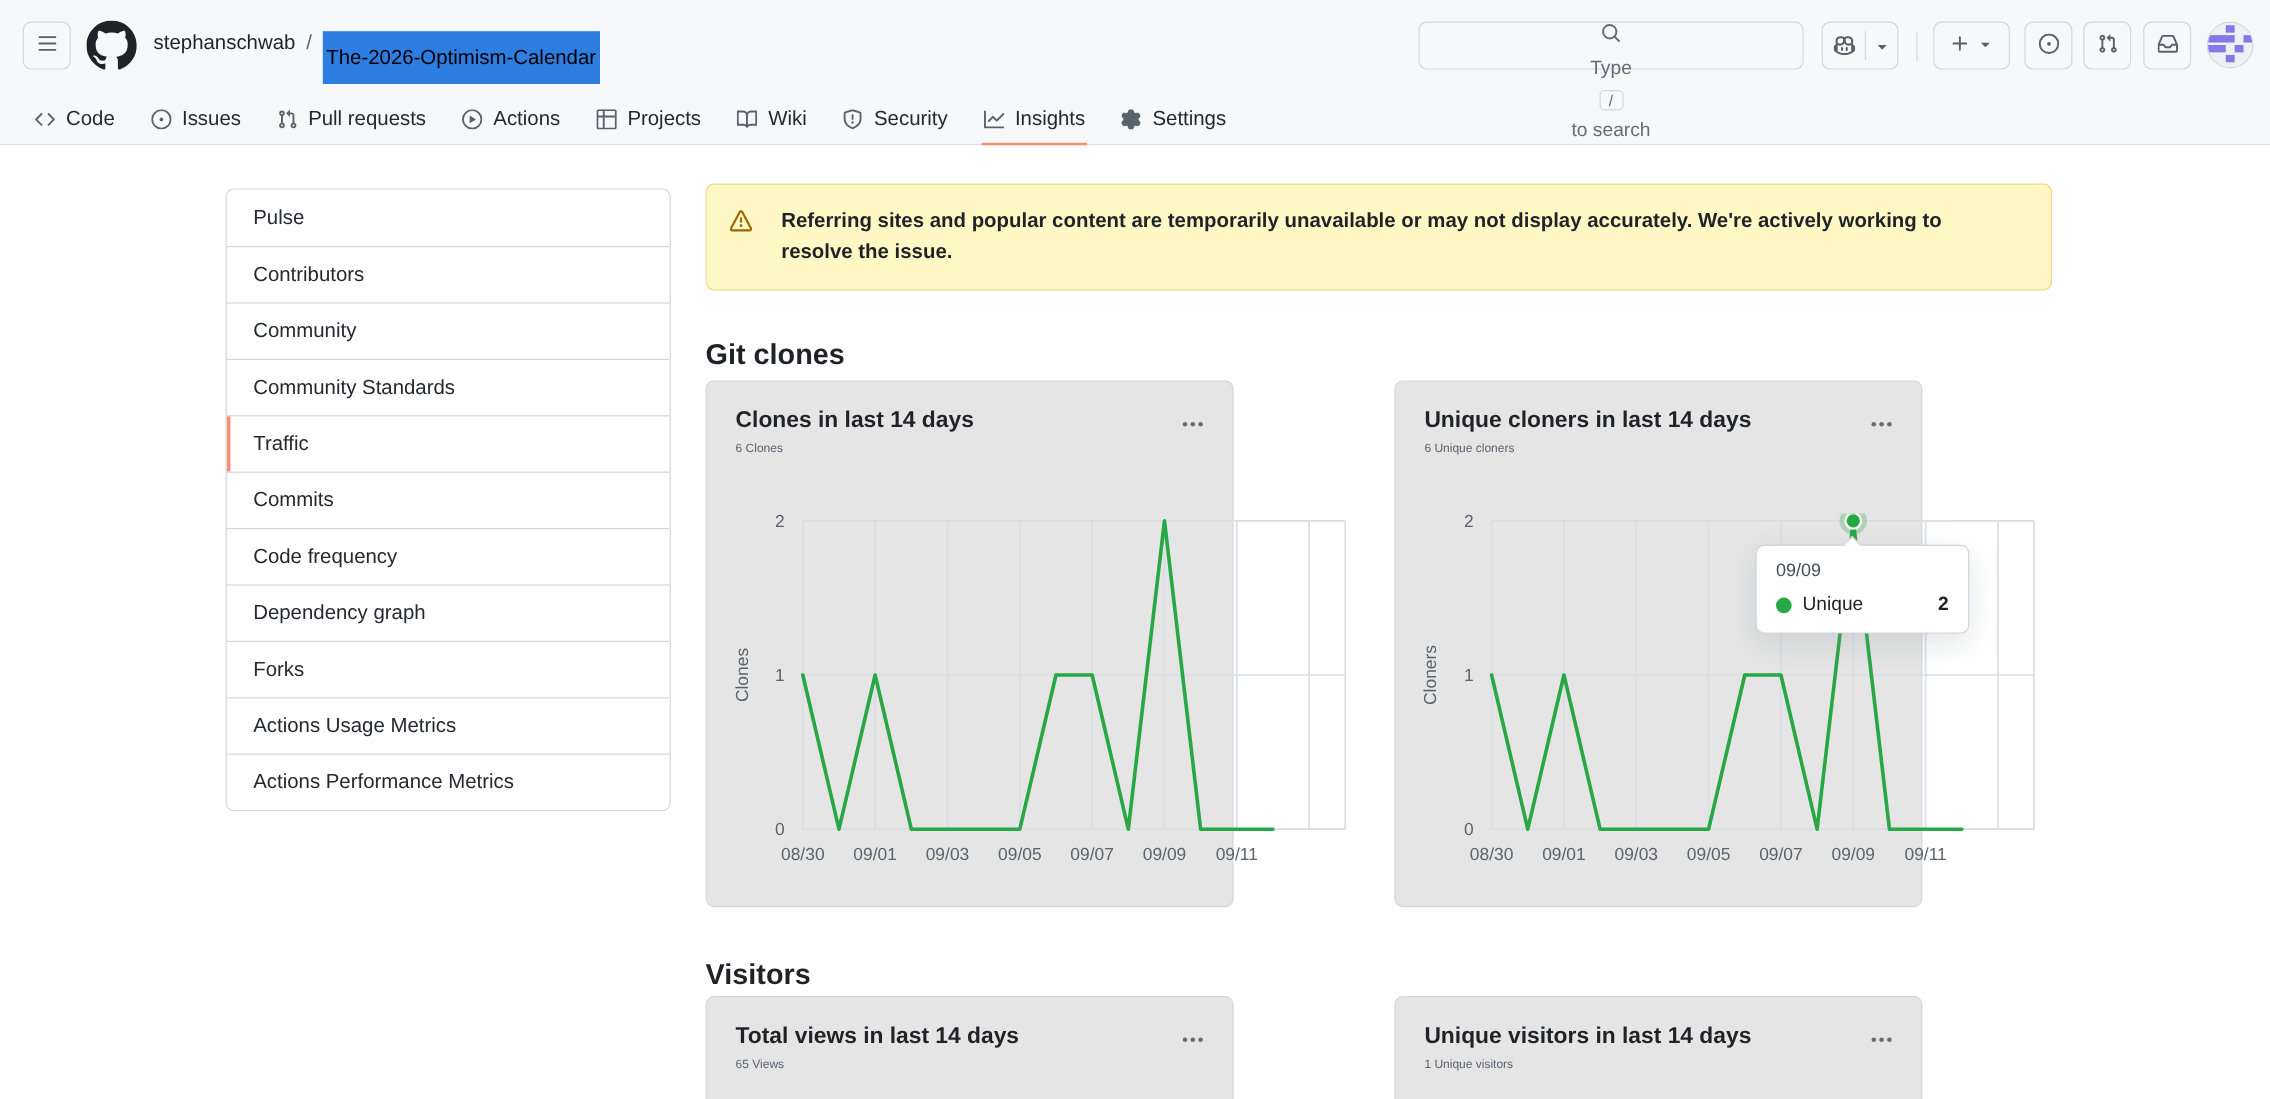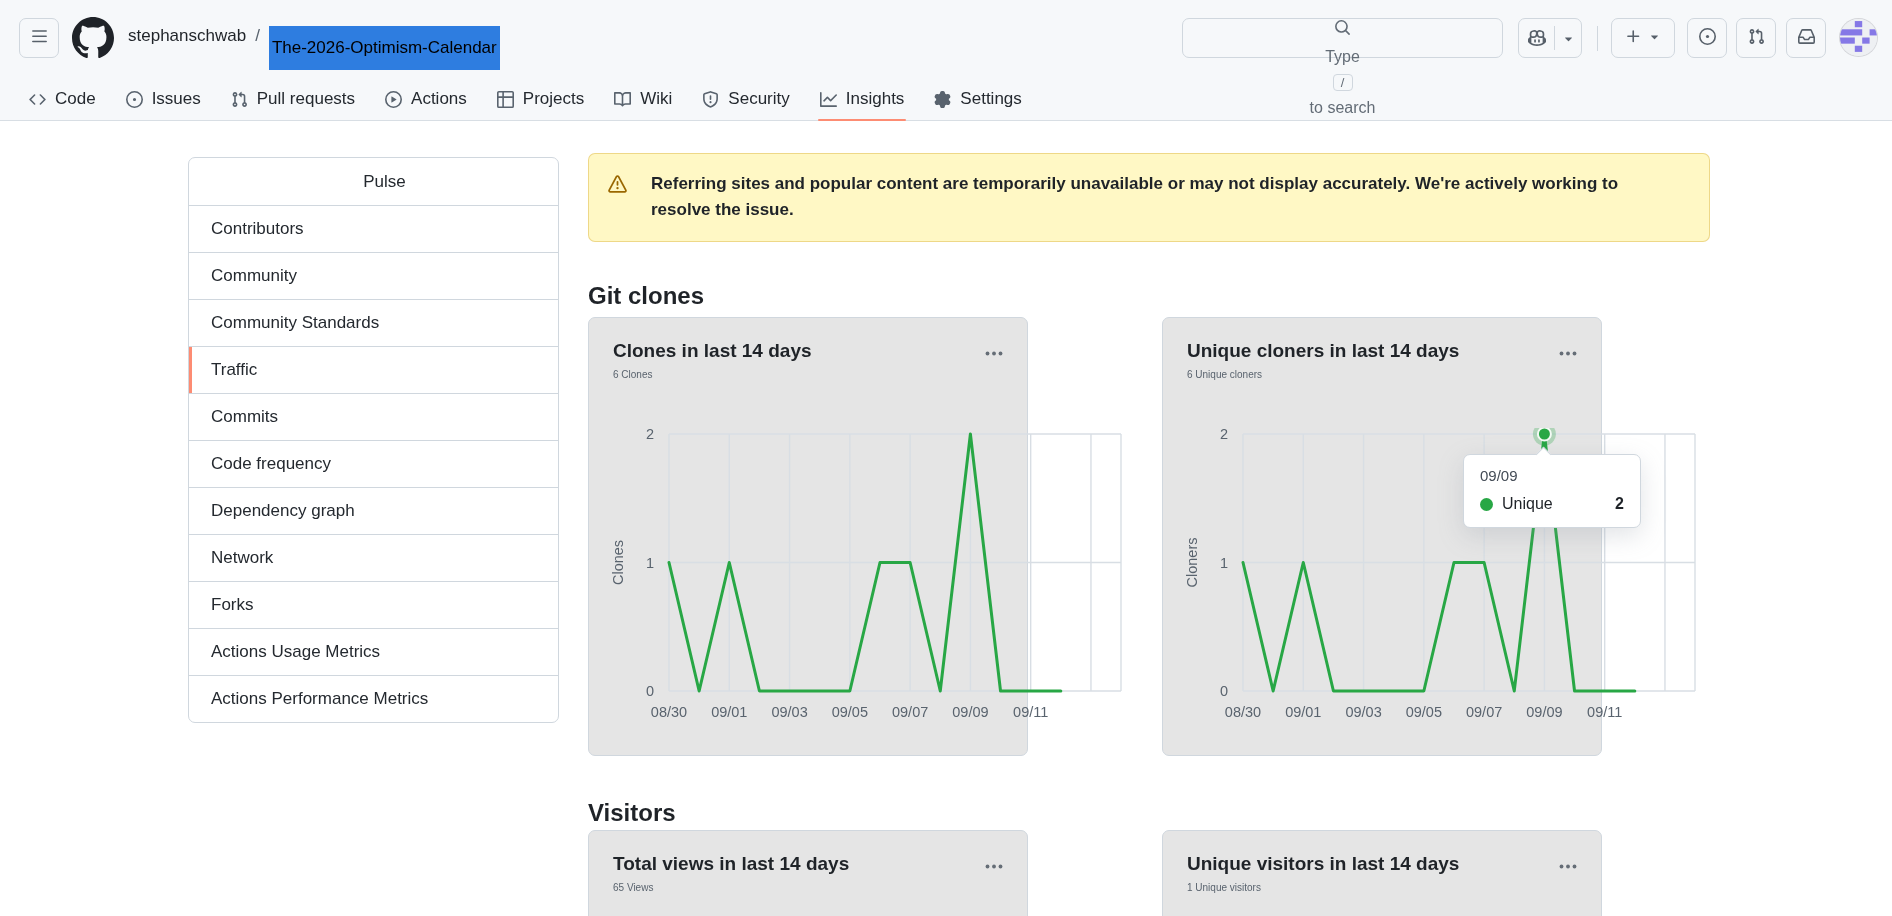--- a/index.html
+++ b/index.html
@@ -48,21 +48,21 @@
   .tab { position:relative; display:flex; align-items:center; gap:9px; padding:0 15px;
     font-size:17px; color:#24292f; cursor:pointer; }
   .tab svg { fill:#59636e; flex:none; }
   .tab.active::after { content:""; position:absolute; left:13px; right:13px; bottom:0;
     height:2px; border-radius:3px; background:#fd8c73; }
   
   .sidebar { position:absolute; left:188px; top:157px; width:371px; background:#fff;
     border:1px solid #d0d7de; border-radius:7px; overflow:hidden; }
   .side-item { height:47px; display:flex; align-items:center; padding-left:22px;
     font-size:17px; color:#24292f; border-top:1px solid #d0d7de; position:relative; cursor:pointer; }
-  .side-item:first-child { border-top:none;justify-content:center; }
+  .side-item:first-child { border-top:none; }
   .side-item.active::before { content:""; position:absolute; left:0; top:0; bottom:0;
     width:3px; background:#fd8c73; }
   
   .banner { position:absolute; left:588px; top:153px; width:1122px; background:#fff8c5;
     border:1px solid rgba(212,167,44,.4); border-radius:7px; padding:17px 19px;
     display:flex; gap:12px; }
   .banner svg { fill:#9a6700; flex:none; margin-top:4px; }
   .banner-text { font-size:17px; line-height:1.55; color:#1f2328; max-width:1000px; font-weight:600;margin-left:12px; }
   
   .section-heading { position:absolute; left:588px; font-size:24px; font-weight:700; color:#1f2328; }
@@ -258,23 +258,20 @@
       <span>Traffic</span>
     </div>
     <div class="side-item">
       <span>Commits</span>
     </div>
     <div class="side-item">
       <span>Code frequency</span>
     </div>
     <div class="side-item">
       <span>Dependency graph</span>
-    </div>
-    <div class="side-item">
-      <span>Network</span>
     </div>
     <div class="side-item">
       <span>Forks</span>
     </div>
     <div class="side-item">
       <span>Actions Usage Metrics</span>
     </div>
     <div class="side-item">
       <span>Actions Performance Metrics</span>
     </div>

